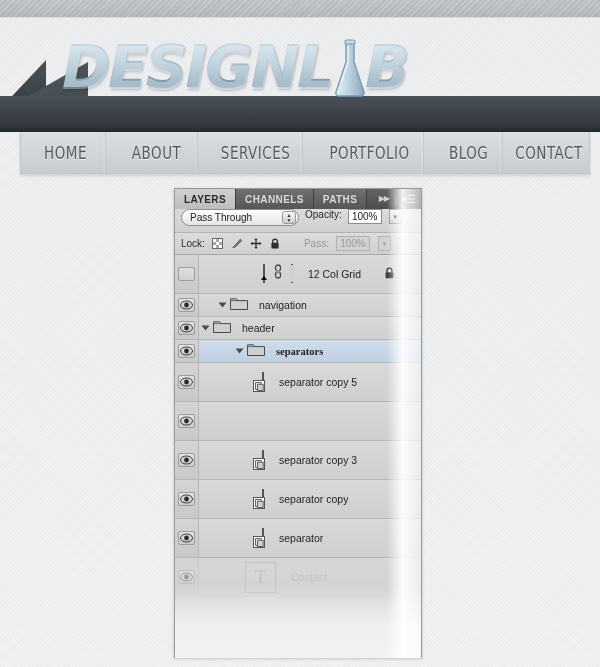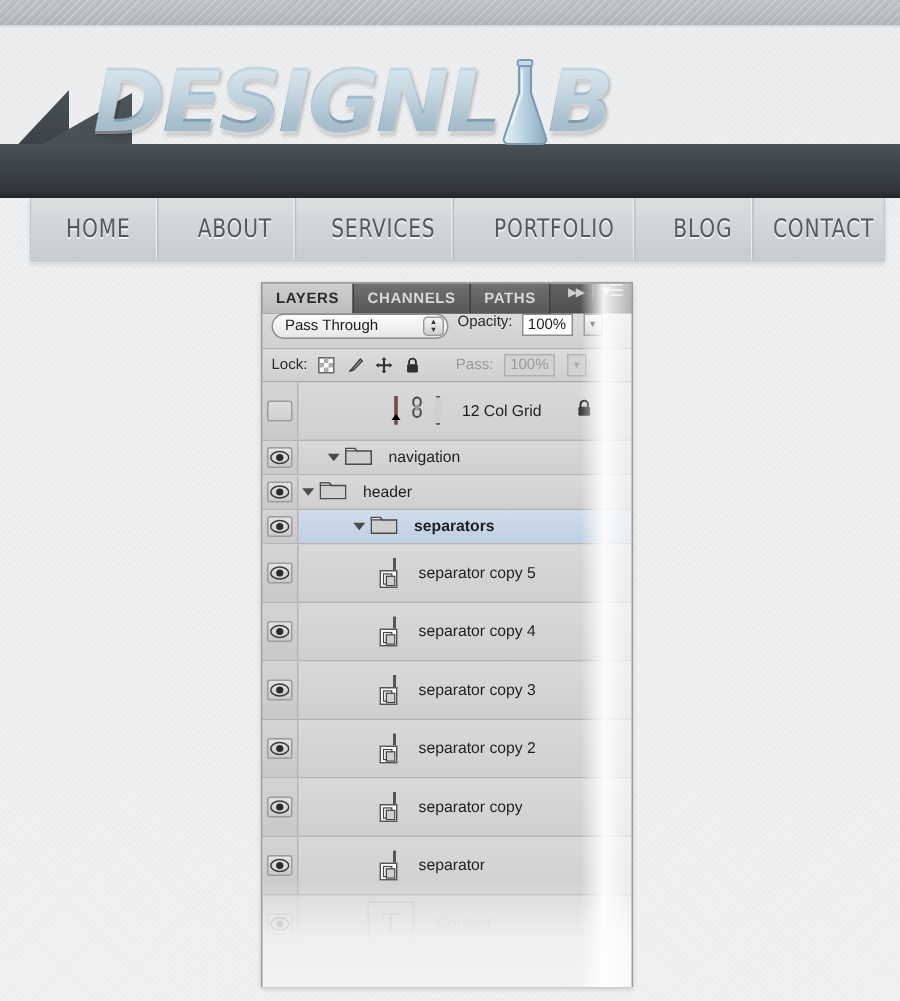--- a/index.html
+++ b/index.html
@@ -119,21 +119,21 @@
   }
   
   .ps-fade-b {
     position:absolute; left:0; bottom:0; width:100%; height:72px;
     background: linear-gradient(180deg, rgba(243,244,245,0) 0%, rgba(243,244,245,0.85) 55%, rgba(241,242,243,1) 100%);
     pointer-events:none; z-index:29;
   }
 
   
   .ps-tabs {
-    display:flex; align-items:flex-start; height:20px;
+    display:flex; align-items:center; height:20px;
     background: linear-gradient(180deg,#636363 0%,#4e4e4e 100%);
     position:relative;
   }
   .ps-tab {
     height:20px; padding:0 9px;
     display:flex; align-items:center;
     font-size:10px; font-weight:bold; letter-spacing:0.4px;
     color:#d8d8d8;
     background: linear-gradient(180deg,#707070 0%,#565656 100%);
     border-right:1px solid #3e3e3e;
@@ -435,21 +435,21 @@
       </div>
       <div class="ps-row grouprow selected">
         <div class="eye-cell">
           <span class="eye-box">
             <svg width="13" height="10" viewBox="0 0 13 10">
               <ellipse cx="6.5" cy="5" rx="6" ry="4" fill="none" stroke="#3a3a3a" stroke-width="1"></ellipse>
               <circle cx="6.5" cy="5" r="2.4" fill="#2b2b2b"></circle>
             </svg>
           </span>
         </div>
-        <div style="flex: 1 1 0%; display: flex; align-items: center; height: 100%; position: relative; padding-left: 38px; gap: 5px;">
+        <div style="flex: 1 1 0%; display: flex; align-items: center; height: 100%; position: relative; padding-left: 38px; gap: 5px; font-family: Liberation Serif, serif;">
           <span class="tri"></span>
           <span class="folder"><svg width="18" height="14" viewBox="0 0 18 14">
               <path d="M0.5 3 h6 l1.4 1.6 h9.6 v8.9 h-17 z" fill="#cfcfcf" stroke="#4a4a4a" stroke-width="1"></path>
               <path d="M0.5 3 h6 l1.4 1.6 h-7.4 z" fill="#e2e2e2" stroke="#4a4a4a" stroke-width="0.8"></path>
             </svg></span>
           <span class="layer-name bold" style="margin-left: 6px;">separators</span>
         </div>
       </div>
       <div class="ps-row">
         <div class="eye-cell">
@@ -472,29 +472,20 @@
       </div>
       <div class="ps-row">
         <div class="eye-cell">
           <span class="eye-box">
             <svg width="13" height="10" viewBox="0 0 13 10">
               <ellipse cx="6.5" cy="5" rx="6" ry="4" fill="none" stroke="#3a3a3a" stroke-width="1"></ellipse>
               <circle cx="6.5" cy="5" r="2.4" fill="#2b2b2b"></circle>
             </svg>
           </span>
         </div>
-        <div style="flex: 1 1 0%; display: flex; align-items: center; height: 100%; position: relative; padding-left: 55px; gap: 5px;">
-          <span class="thumb-wrap" style="margin-left: 8px;"><span class="thumb checker"></span><span class="so-badge">
-              <svg width="9" height="9" viewBox="0 0 9 9">
-                <rect x="0.6" y="0.6" width="5.6" height="6.8" fill="#e8e8e8" stroke="#444" stroke-width="0.8"></rect>
-                <rect x="2.6" y="2.2" width="5.6" height="6.2" fill="#cfcfcf" stroke="#444" stroke-width="0.8"></rect>
-              </svg>
-            </span></span>
-          <span class="layer-name" style="margin-left: 10px;">separator copy 4</span>
-        </div>
       </div>
       <div class="ps-row">
         <div class="eye-cell">
           <span class="eye-box">
             <svg width="13" height="10" viewBox="0 0 13 10">
               <ellipse cx="6.5" cy="5" rx="6" ry="4" fill="none" stroke="#3a3a3a" stroke-width="1"></ellipse>
               <circle cx="6.5" cy="5" r="2.4" fill="#2b2b2b"></circle>
             </svg>
           </span>
         </div>
@@ -517,39 +508,20 @@
             </svg>
           </span>
         </div>
         <div style="flex: 1 1 0%; display: flex; align-items: center; height: 100%; position: relative; padding-left: 55px; gap: 5px;">
           <span class="thumb-wrap" style="margin-left: 8px;"><span class="thumb checker"></span><span class="so-badge">
               <svg width="9" height="9" viewBox="0 0 9 9">
                 <rect x="0.6" y="0.6" width="5.6" height="6.8" fill="#e8e8e8" stroke="#444" stroke-width="0.8"></rect>
                 <rect x="2.6" y="2.2" width="5.6" height="6.2" fill="#cfcfcf" stroke="#444" stroke-width="0.8"></rect>
               </svg>
             </span></span>
-          <span class="layer-name" style="margin-left: 10px;">separator copy 2</span>
-        </div>
-      </div>
-      <div class="ps-row">
-        <div class="eye-cell">
-          <span class="eye-box">
-            <svg width="13" height="10" viewBox="0 0 13 10">
-              <ellipse cx="6.5" cy="5" rx="6" ry="4" fill="none" stroke="#3a3a3a" stroke-width="1"></ellipse>
-              <circle cx="6.5" cy="5" r="2.4" fill="#2b2b2b"></circle>
-            </svg>
-          </span>
-        </div>
-        <div style="flex: 1 1 0%; display: flex; align-items: center; height: 100%; position: relative; padding-left: 55px; gap: 5px;">
-          <span class="thumb-wrap" style="margin-left: 8px;"><span class="thumb checker"></span><span class="so-badge">
-              <svg width="9" height="9" viewBox="0 0 9 9">
-                <rect x="0.6" y="0.6" width="5.6" height="6.8" fill="#e8e8e8" stroke="#444" stroke-width="0.8"></rect>
-                <rect x="2.6" y="2.2" width="5.6" height="6.2" fill="#cfcfcf" stroke="#444" stroke-width="0.8"></rect>
-              </svg>
-            </span></span>
           <span class="layer-name" style="margin-left: 10px;">separator copy</span>
         </div>
       </div>
       <div class="ps-row">
         <div class="eye-cell">
           <span class="eye-box">
             <svg width="13" height="10" viewBox="0 0 13 10">
               <ellipse cx="6.5" cy="5" rx="6" ry="4" fill="none" stroke="#3a3a3a" stroke-width="1"></ellipse>
               <circle cx="6.5" cy="5" r="2.4" fill="#2b2b2b"></circle>
             </svg>

